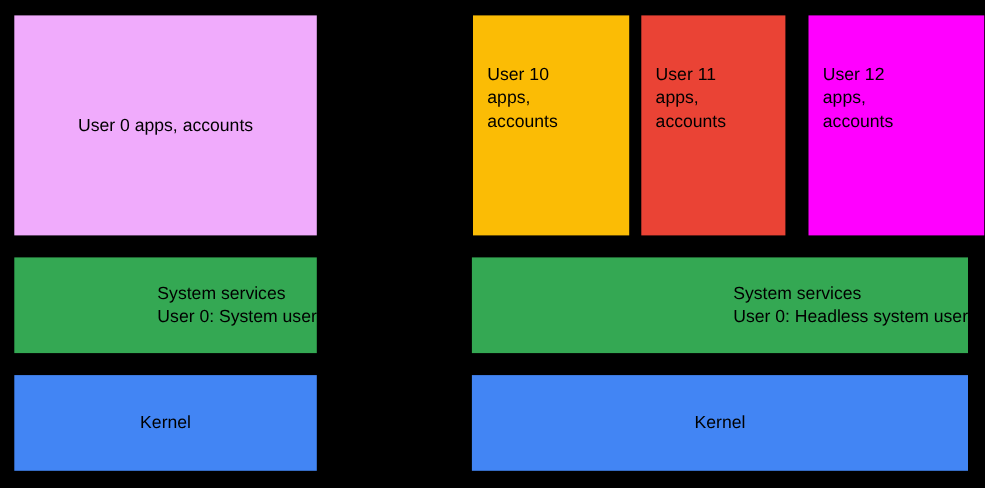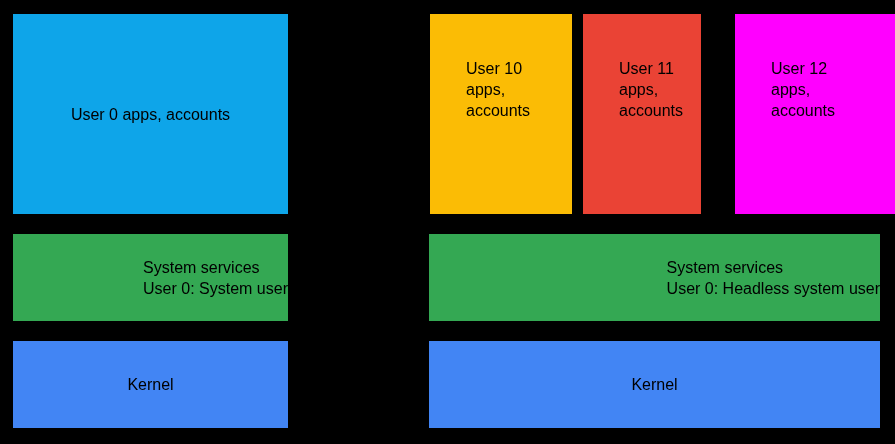--- a/index.html
+++ b/index.html
@@ -41,53 +41,53 @@
     display: flex;
     align-items: center;
     justify-content: flex-end;
   }
   .box.block-center .lbl {
     text-align: left;
   }
   
   .box.top-left {
     display: block;
-    padding: 23px 0 0 36px;
+    padding: 23px 0 0 13px;
   }
   .box.top-left .lbl {
     text-align: left;
     display: block;
   }
   .lbl { display: block; }
 </style>
 </head>
 <body>
 
 <div id="canvas">
 
-  <div class="box center-mid" style="left:13px; top:14px; width:275px; height:200px; background:#0ea5e9;text-align:center;">
+  <div class="box center-mid" style="left:13px; top:14px; width:275px; height:200px; background:#f0abfc;text-align:center;">
     <span class="lbl">User 0 apps, accounts</span>
   </div>
 
   <div class="box block-center" style="left:13px; top:234px; width:275px; height:87px; background:#34A853;">
     <span class="lbl">System services
 User 0: System user</span>
   </div>
 
   <div class="box center-mid" style="left:13px; top:341px; width:275px; height:87px; background:#4285F4;">
     <span class="lbl">Kernel</span>
   </div>
 
   <div class="box top-left" style="left:430px; top:14px; width:142px; height:200px; background:#FBBC05;">
     <span class="lbl">User 10
 apps,
 accounts</span>
   </div>
 
-  <div class="box top-left" style="left:583px; top:14px; width:118px; height:200px; background:#EA4335;">
+  <div class="box top-left" style="left:583px; top:14px; width:131px; height:200px; background:#EA4335;">
     <span class="lbl">User 11
 apps,
 accounts</span>
   </div>
 
   <div class="box top-left" style="left:735px; top:14px; width:167px; height:200px; background:#FF00FF;">
     <span class="lbl">User 12
 apps,
 accounts</span>
   </div>

